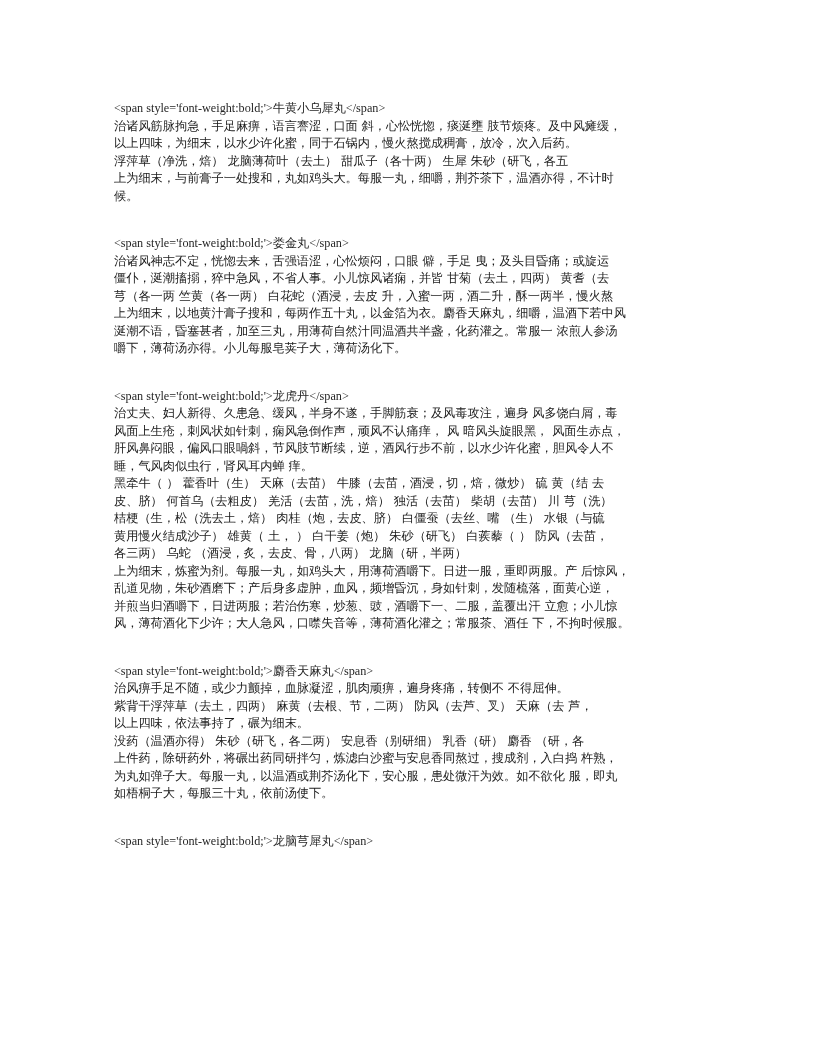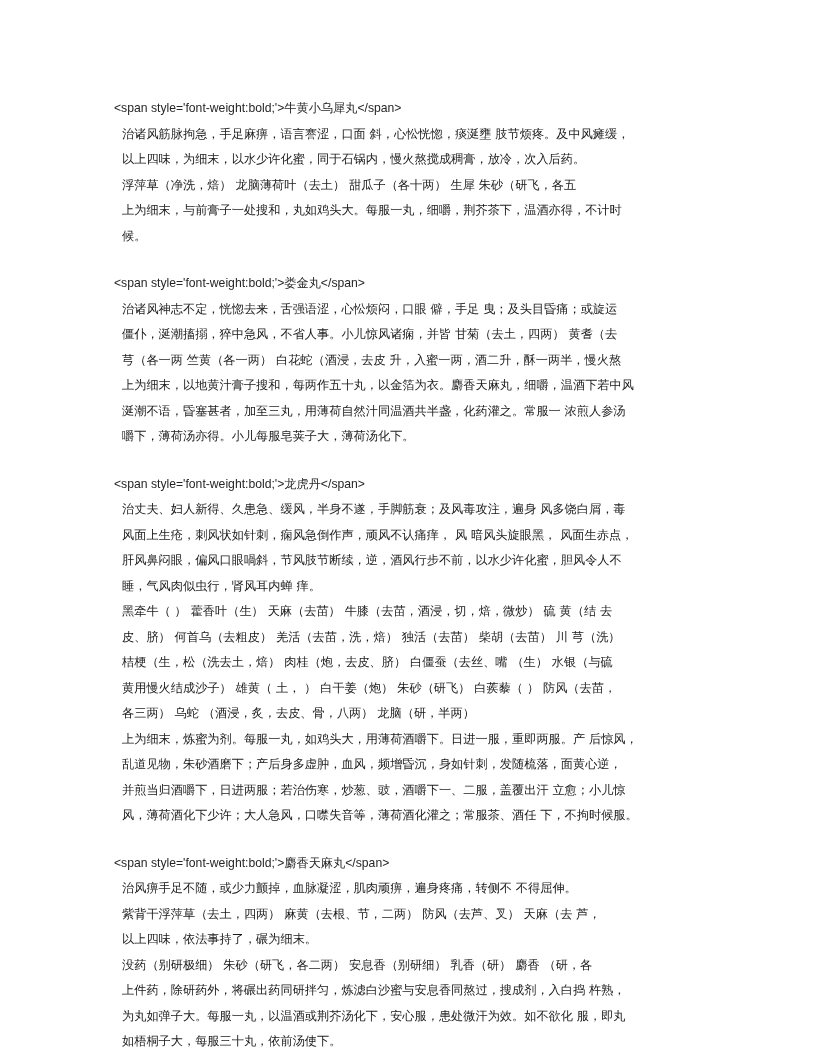--- a/index.html
+++ b/index.html
@@ -30,26 +30,26 @@
     margin: 0 0 30px 0;
   }
   .entry:last-child { margin-bottom: 0; }
   .line {
     font-size: 12.2px;
     line-height: 17.5px;
     text-align: justify;
     text-justify: inter-character;
     white-space: pre-wrap;
     word-break: break-all;
-    margin: 8px;
+    margin: 0;
     letter-spacing: 0;
   }
   
   .title-line {
-    font-family: Liberation Sans, sans-serif;
+    font-family: Liberation Serif, serif;
     font-size: 12.2px;
     line-height: 17.5px;
     color: #262626;
     white-space: pre-wrap;
     margin: 0;
     text-align: left;
   }
   .last {
     text-align: left;
   }
@@ -90,21 +90,21 @@
         <p class="line">上为细末，炼蜜为剂。每服一丸，如鸡头大，用薄荷酒嚼下。日进一服，重即两服。产 后惊风，</p>
         <p class="line">乱道见物，朱砂酒磨下；产后身多虚肿，血风，频增昏沉，身如针刺，发随梳落，面黄心逆，</p>
         <p class="line">并煎当归酒嚼下，日进两服；若治伤寒，炒葱、豉，酒嚼下一、二服，盖覆出汗 立愈；小儿惊</p>
         <p class="line last">风，薄荷酒化下少许；大人急风，口噤失音等，薄荷酒化灌之；常服茶、酒任 下，不拘时候服。</p>
       </div>
       <div class="entry">
         <p class="title-line">&lt;span style='font-weight:bold;'&gt;麝香天麻丸&lt;/span&gt;</p>
         <p class="line">治风痹手足不随，或少力颤掉，血脉凝涩，肌肉顽痹，遍身疼痛，转侧不 不得屈伸。</p>
         <p class="line">紫背干浮萍草（去土，四两） 麻黄（去根、节，二两） 防风（去芦、叉） 天麻（去 芦，</p>
         <p class="line">以上四味，依法事持了，碾为细末。</p>
-        <p class="line">没药（别研极细） 朱砂（研飞，各二两） 安息香（别研细） 乳香（研） 麝香 （研，各</p>
+        <p class="line">没药（温酒亦得） 朱砂（研飞，各二两） 安息香（别研细） 乳香（研） 麝香 （研，各</p>
         <p class="line">上件药，除研药外，将碾出药同研拌匀，炼滤白沙蜜与安息香同熬过，搜成剂，入白捣 杵熟，</p>
         <p class="line">为丸如弹子大。每服一丸，以温酒或荆芥汤化下，安心服，患处微汗为效。如不欲化 服，即丸</p>
         <p class="line last">如梧桐子大，每服三十丸，依前汤使下。</p>
       </div>
       <div class="entry">
         <p class="title-line">&lt;span style='font-weight:bold;'&gt;龙脑芎犀丸&lt;/span&gt;</p>
       </div>
     </div>
 </div>
 

